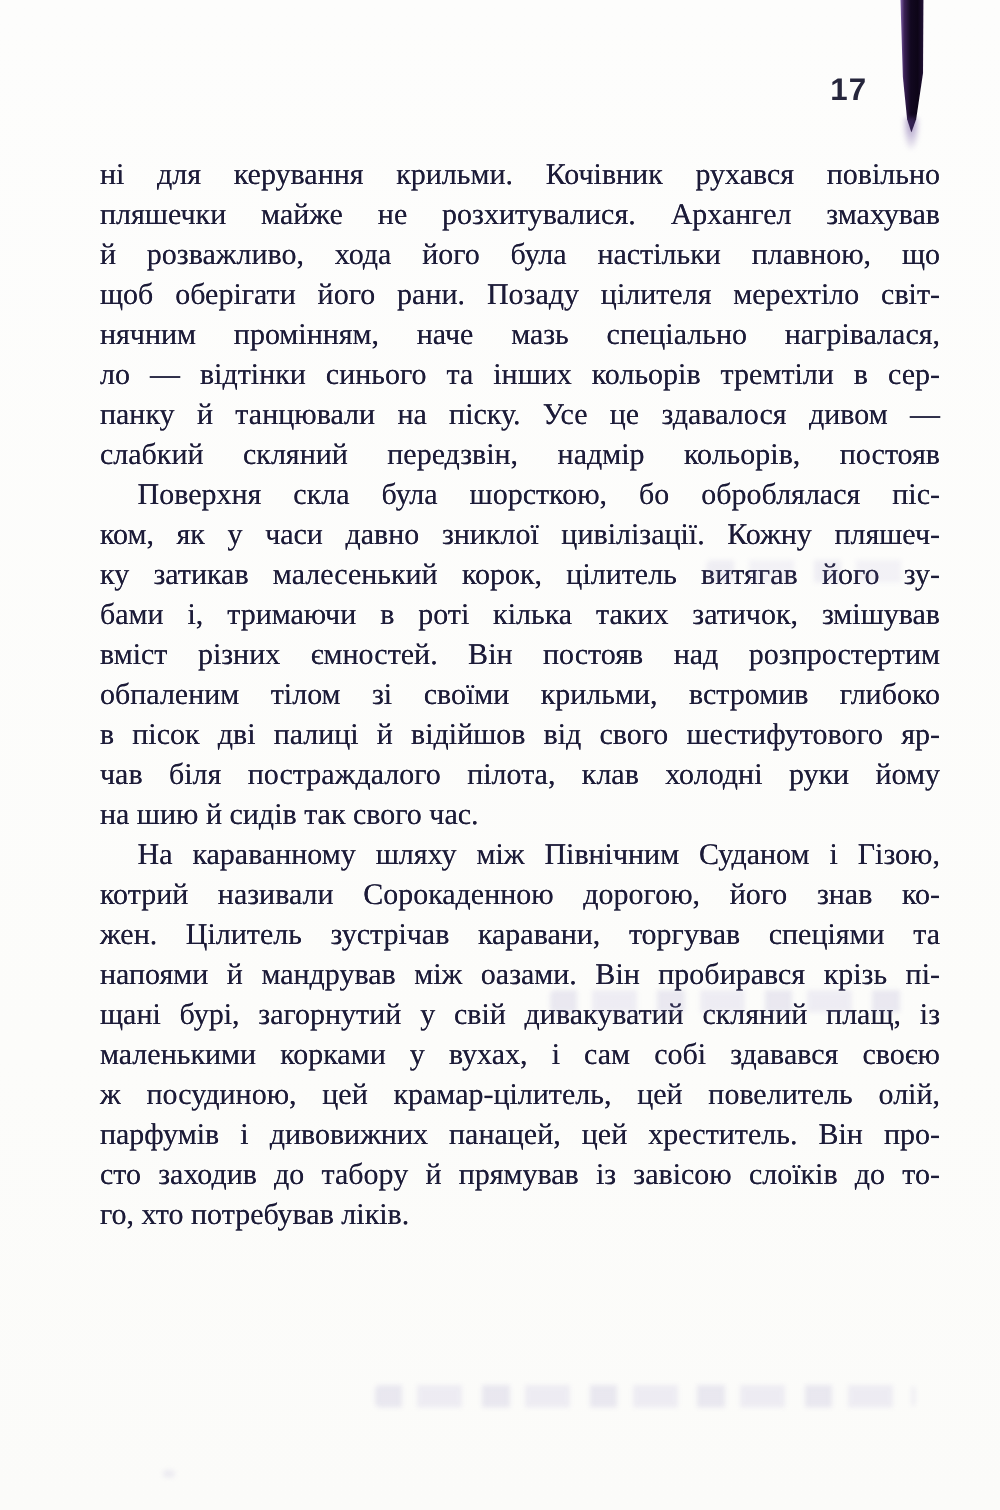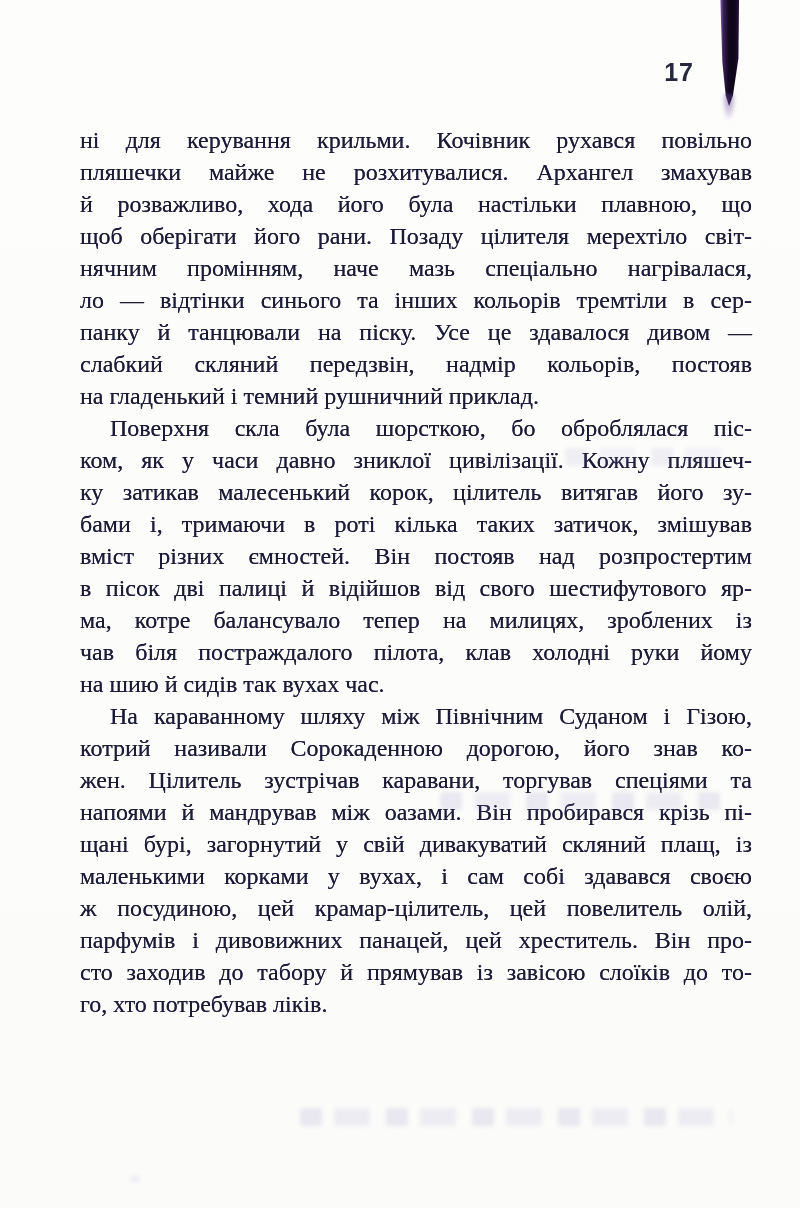--- a/index.html
+++ b/index.html
@@ -82,32 +82,31 @@
   <div class="text-block">
     <div class="paragraph">
         <div class="line">ні для керування крильми. Кочівник рухався повільно</div>
         <div class="line">пляшечки майже не розхитувалися. Архангел змахував</div>
         <div class="line">й розважливо, хода його була настільки плавною, що</div>
         <div class="line">щоб оберігати його рани. Позаду цілителя мерехтіло світ-</div>
         <div class="line">нячним промінням, наче мазь спеціально нагрівалася,</div>
         <div class="line">ло — відтінки синього та інших кольорів тремтіли в сер-</div>
         <div class="line">панку й танцювали на піску. Усе це здавалося дивом —</div>
         <div class="line">слабкий скляний передзвін, надмір кольорів, постояв</div>
-        <div class="line final">на гладенький і темний рушничний приклад.</div>
       </div>
     <div class="paragraph">
         <div class="line indent">Поверхня скла була шорсткою, бо оброблялася піс-</div>
         <div class="line">ком, як у часи давно зниклої цивілізації. Кожну пляшеч-</div>
         <div class="line">ку затикав малесенький корок, цілитель витягав його зу-</div>
         <div class="line">бами і, тримаючи в роті кілька таких затичок, змішував</div>
         <div class="line">вміст різних ємностей. Він постояв над розпростертим</div>
+        <div class="line">обпаленим тілом зі своїми крильми, встромив глибоко</div>
         <div class="line">в пісок дві палиці й відійшов від свого шестифутового яр-</div>
-        <div class="line">ма, котре балансувало тепер на милицях, зроблених із</div>
         <div class="line">чав біля постраждалого пілота, клав холодні руки йому</div>
-        <div class="line final">на шию й сидів так вухах час.</div>
+        <div class="line final">на шию й сидів так свого час.</div>
       </div>
     <div class="paragraph">
         <div class="line indent">На караванному шляху між Північним Суданом і Гізою,</div>
         <div class="line">котрий називали Сорокаденною дорогою, його знав ко-</div>
         <div class="line">жен. Цілитель зустрічав каравани, торгував спеціями та</div>
         <div class="line">напоями й мандрував між оазами. Він пробирався крізь пі-</div>
         <div class="line">щані бурі, загорнутий у свій дивакуватий скляний плащ, із</div>
         <div class="line">маленькими корками у вухах, і сам собі здавався своєю</div>
         <div class="line">ж посудиною, цей крамар-цілитель, цей повелитель олій,</div>
         <div class="line">парфумів і дивовижних панацей, цей хреститель. Він про-</div>

